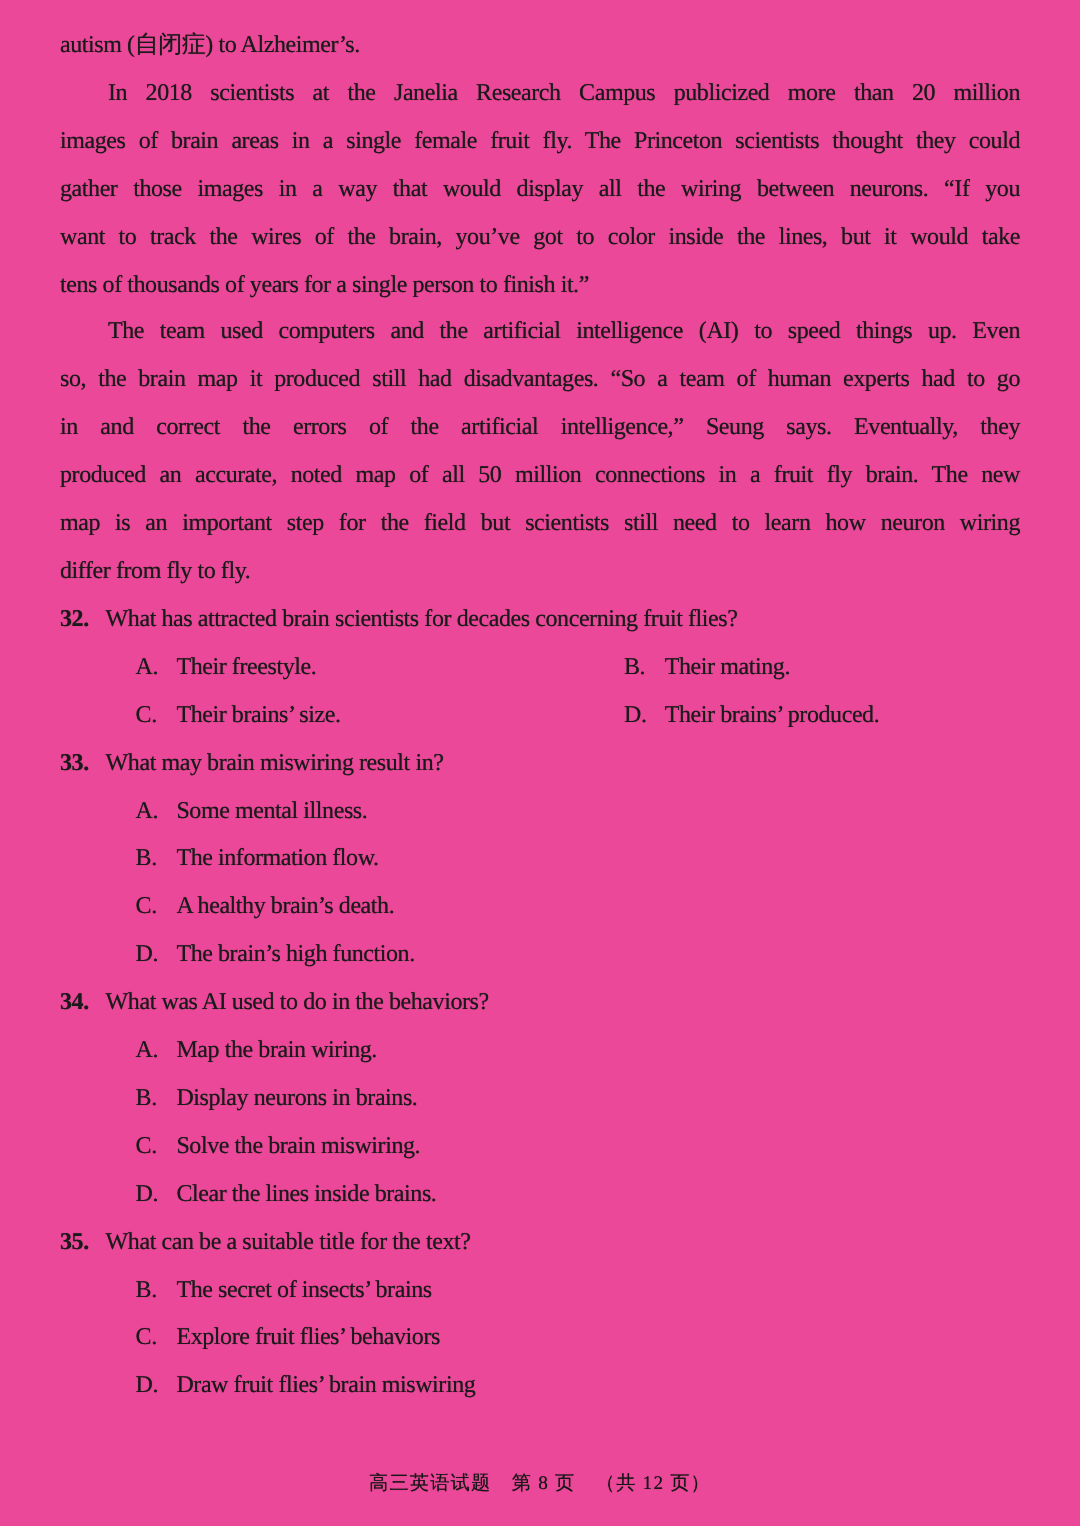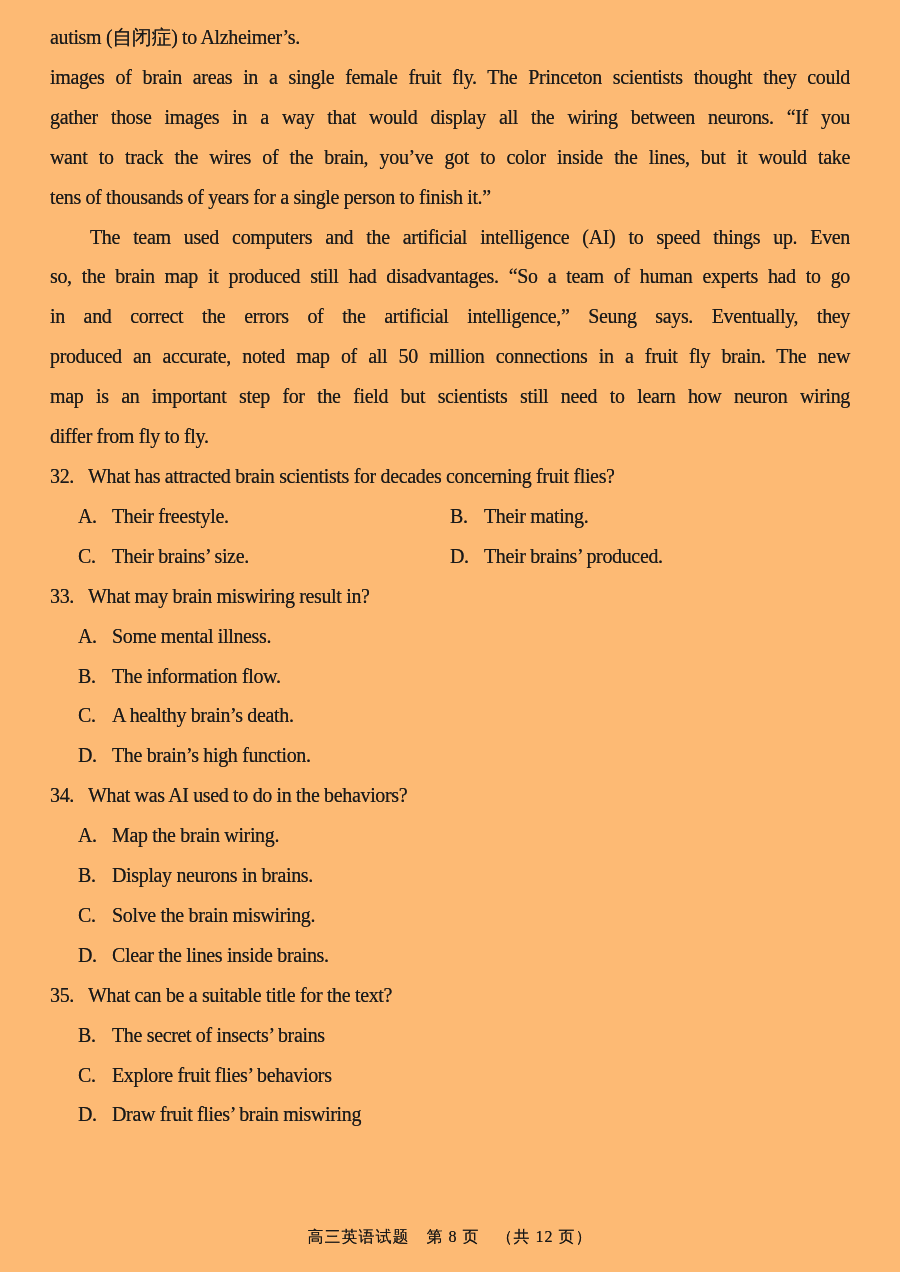--- a/index.html
+++ b/index.html
@@ -4,45 +4,45 @@
 <style>
   html, body { margin: 0; padding: 0; }
   body {
     width: 900px; height: 1272px;
     background: #f4f4f2;
     font-family: "Liberation Serif", "DejaVu Serif", serif;
   }
   .page {
     position: relative;
     width: 900px; height: 1272px;
-    background: #fdba74;
+    background: #ec4899;
     color: #1a1a1a;
     overflow: hidden;
   }
   .content {
     position: absolute;
     left: 50px; top: 18px;
     width: 800px;
   }
   .line {
     font-size: 20px;
     line-height: 39.9px;
     letter-spacing: -0.35px;
     text-shadow: 0 0 0.6px rgba(25,25,25,0.75);
     white-space: normal;
   }
   .para .just {
     text-align: justify;
     text-align-last: justify;
   }
   .para .indent { text-indent: 40px; }
-  .q-head .q-num { display: inline-block; width: 38px; }
+  .q-head .q-num { display: inline-block; width: 38px; font-weight: bold; }
   .opt-row { padding-left: 28px; }
   .opt-label { display: inline-block; width: 34px; }
-  .opt-cell { display: inline-block; }
+  .opt-cell { display: inline-block; margin-left: 35px; }
   .opt-cell.c1 { width: 372px; }
   .footer {
     position: absolute;
     left: 0; right: 0; top: 1222px;
     text-align: center;
     font-size: 16px;
     line-height: 30px;
     letter-spacing: 1px;
     color: #161616;
     text-shadow: 0 0 0.6px rgba(25,25,25,0.75);
@@ -52,20 +52,21 @@
 </head>
 <body>
 
 <div class="page">
   <div class="content">
     <div>
         <div class="para">
           <div class="line">autism (自闭症) to Alzheimer’s.</div>
         </div>
         <div class="para">
+          <div class="line just indent">In 2018 scientists at the Janelia Research Campus publicized more than 20 million</div>
           <div class="line just">images of brain areas in a single female fruit fly. The Princeton scientists thought they could</div>
           <div class="line just">gather those images in a way that would display all the wiring between neurons. “If you</div>
           <div class="line just">want to track the wires of the brain, you’ve got to color inside the lines, but it would take</div>
           <div class="line">tens of thousands of years for a single person to finish it.”</div>
         </div>
         <div class="para">
           <div class="line just indent">The team used computers and the artificial intelligence (AI) to speed things up. Even</div>
           <div class="line just">so, the brain map it produced still had disadvantages. “So a team of human experts had to go</div>
           <div class="line just">in and correct the errors of the artificial intelligence,” Seung says. Eventually, they</div>
           <div class="line just">produced an accurate, noted map of all 50 million connections in a fruit fly brain. The new</div>

